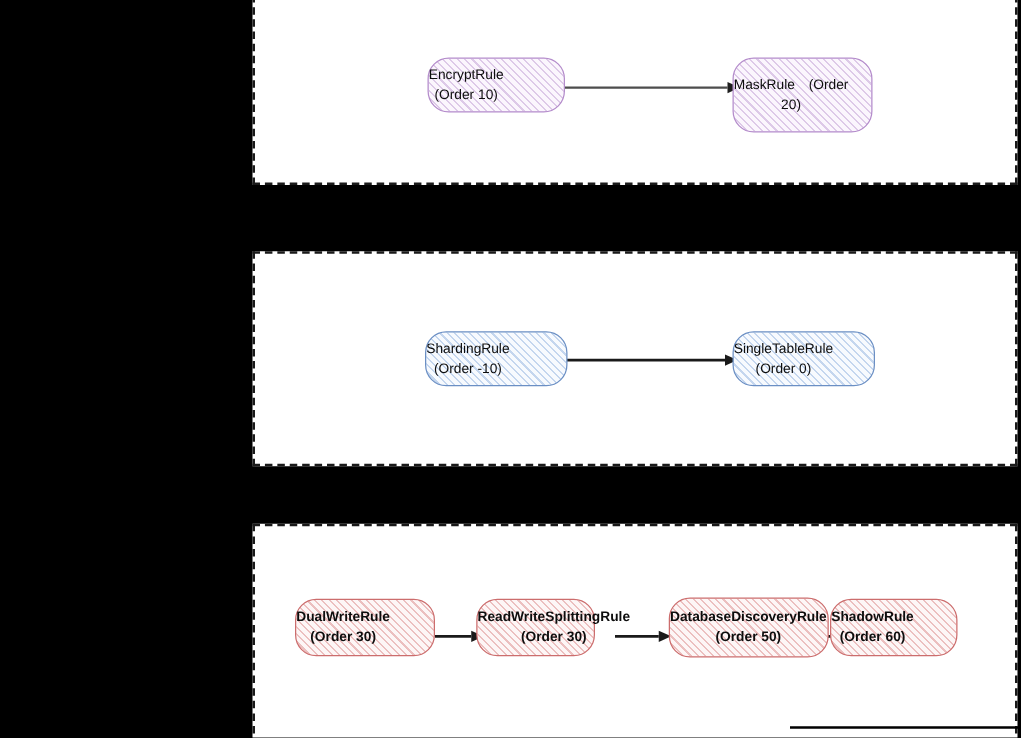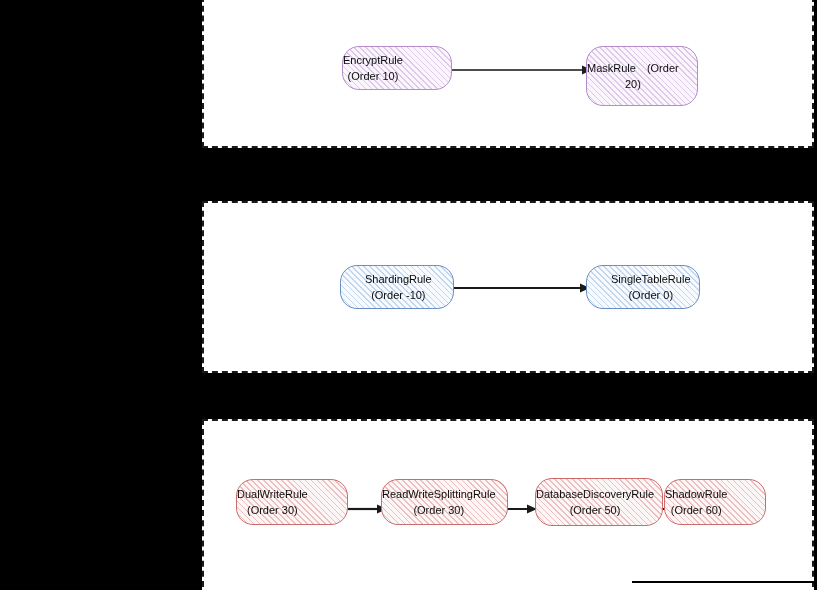--- a/index.html
+++ b/index.html
@@ -57,32 +57,32 @@
   
   .node.blue {
     border: 1.4px solid #6b8fc4;
     background-color: #f7fafe;
     background-image: repeating-linear-gradient(
         45deg,
         rgba(120,160,215,0.00) 0px,
         rgba(120,160,215,0.00) 3px,
         rgba(120,160,215,0.40) 3px,
         rgba(120,160,215,0.40) 4.2px);
-    padding-left: 24px;
   }
   
   .node.red {
     border: 1.6px solid #cc6d6d;
     background-color: #fdf6f6;
     background-image: repeating-linear-gradient(
         45deg,
         rgba(210,110,110,0.00) 0px,
         rgba(210,110,110,0.00) 3px,
         rgba(210,110,110,0.40) 3px,
         rgba(210,110,110,0.40) 4.2px);
+    font-weight: bold;
   }
 
   
   .arrow-svg {
     position: absolute;
     z-index: 2;
     overflow: visible;
   }
 
   
@@ -158,21 +158,21 @@
   <polygon points="36,1.5 46,6 36,10.5" fill="#1a1a1a"></polygon>
 </svg>
 
 <div class="node red" id="node-dual-write-rule" style="left:236px; top:479px; width:112px; height:46px;">
   <span class="label">
     <span>DualWriteRule</span><br>
     <span>(Order 30)</span>
   </span>
 </div>
 
-<div class="node red" id="node-read-write-splitting-rule" style="left:381px; top:479px; width:127px; height:46px;">
+<div class="node red" id="node-read-write-splitting-rule" style="left:381px; top:479px; width:95px; height:46px;">
   <span class="label">
     <span>ReadWriteSplittingRule</span><br>
     <span>(Order 30)</span>
   </span>
 </div>
 
 <div class="node red" id="node-database-discovery-rule" style="left:535px; top:478px; width:128px; height:48px;">
   <span class="label">
     <span>DatabaseDiscoveryRule</span><br>
     <span>(Order 50)</span>

